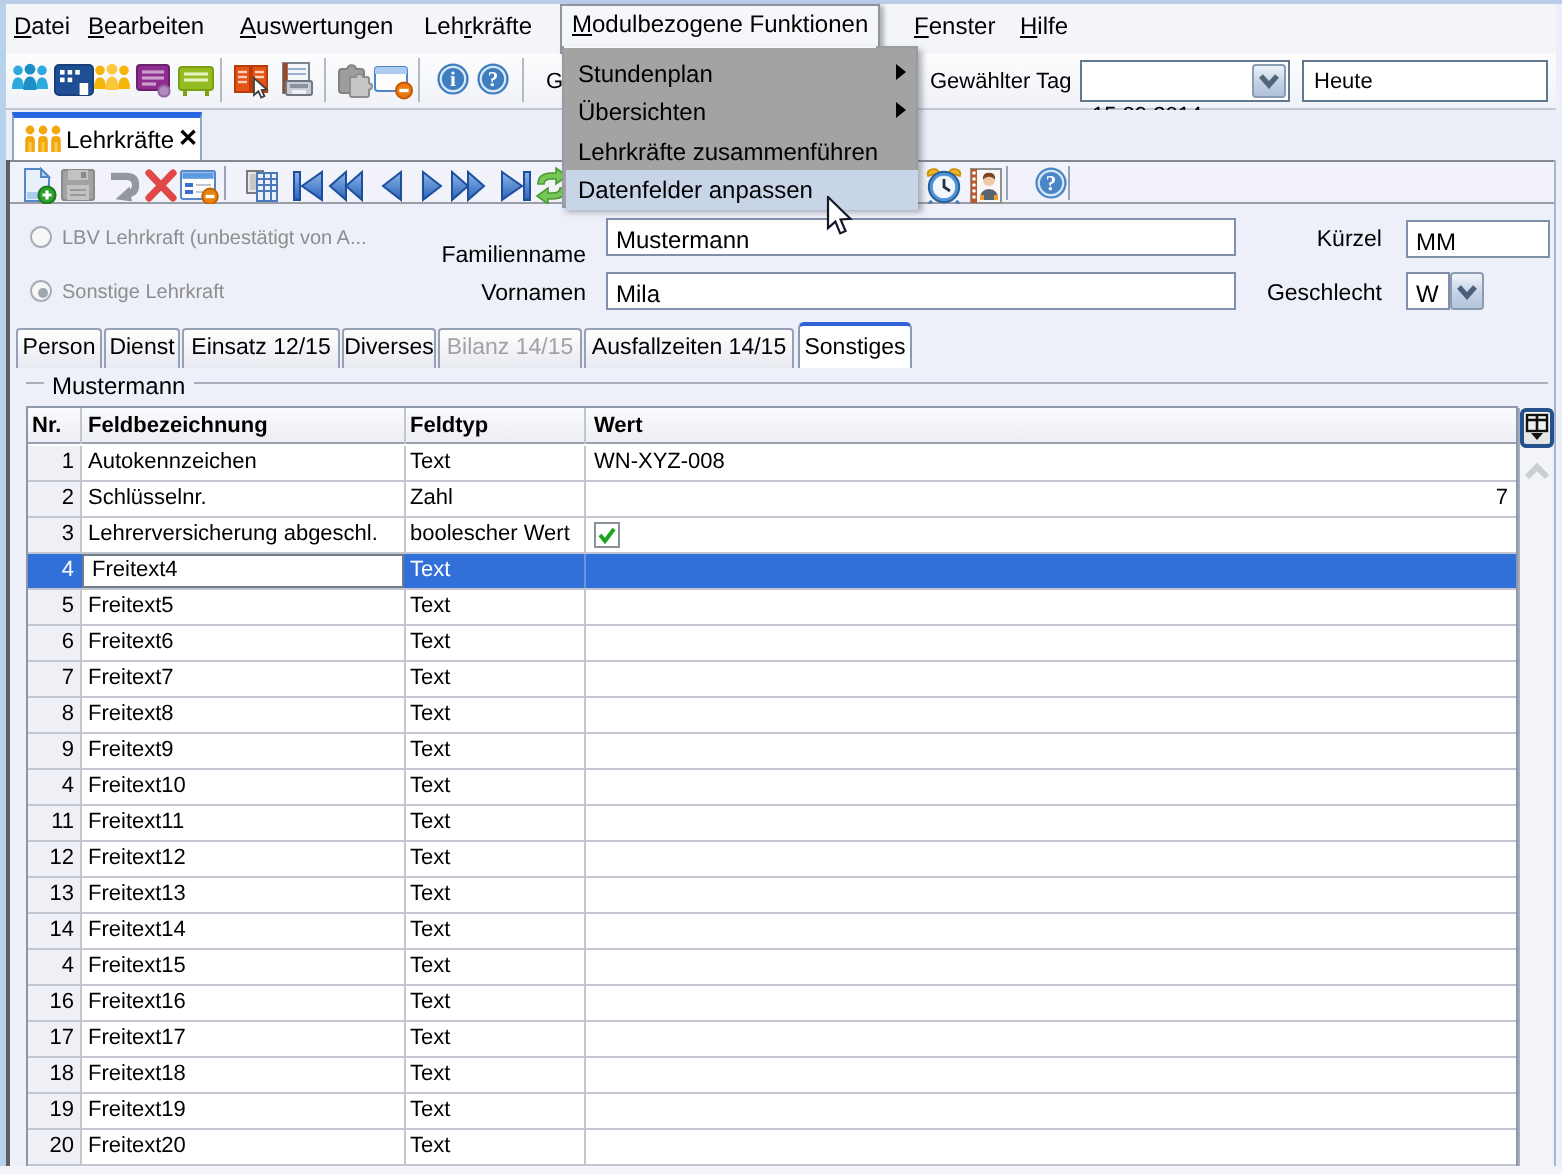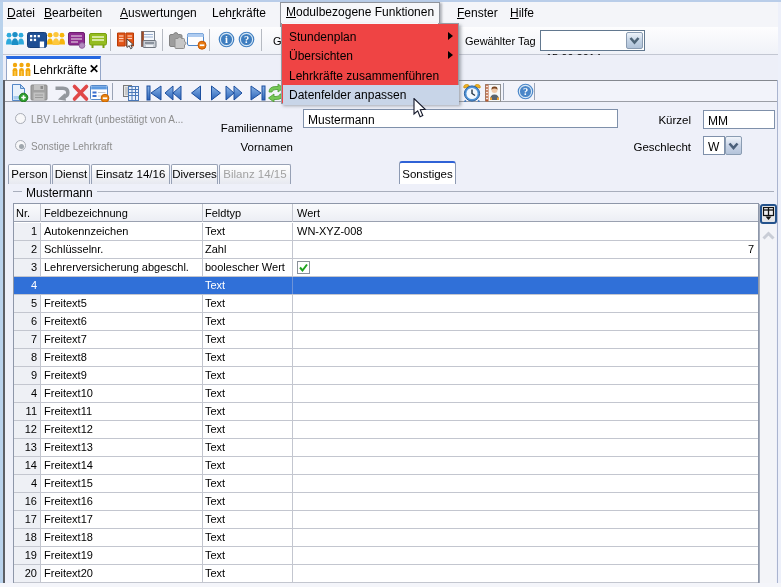--- a/index.html
+++ b/index.html
@@ -47,40 +47,40 @@
 #tabs2{left:5px;top:158px;width:772px;height:26px;}
 .tab{position:absolute;top:6px;height:20px;background:linear-gradient(#ffffff,#e7e9f0);border:1px solid #97a1b5;border-bottom:none;border-radius:2px 2px 0 0;font-size:11.5px;text-align:center;white-space:nowrap;overflow:hidden;}
 .tab span{position:relative;top:3px;margin-top:15px;}
 #tabsel{position:absolute;top:3px;height:23px;background:#fff;border:1px solid #8c99b2;border-bottom:none;border-top:2px solid #2f62d6;border-radius:3px 3px 0 0;font-size:11.5px;text-align:center;white-space:nowrap;z-index:3;}
 #tabsel span{position:relative;top:5px;font-weight:normal;}
 
 #grplbl{left:22px;top:186px;font-size:12px;background:#eef0f9;padding:0 4px;z-index:2;}
 #grpline{left:13px;top:191px;width:761px;height:1px;background:#a8aebc;}
 
 #tablewrap{left:13px;top:203px;width:746px;height:380px;border:1px solid #8e97a9;background:#fff;}
-#thead{position:absolute;left:0;top:0;width:744px;height:18px;background:linear-gradient(#fafbfd,#eceef4);border-bottom:1px solid #9aa1b0;}
+#thead{position:absolute;left:0;top:0;width:744px;height:18px;background:linear-gradient(#fafbfd,#eceef4);border-bottom:1px solid #9aa1b0;font-weight:bold;}
 #thead .h{position:absolute;top:3px;font-size:11px;}
 .vline{position:absolute;top:0;width:1px;background:#c3c6cf;}
 .row{position:absolute;left:0;width:744px;height:18px;background:#fff;border-bottom:1px solid #c3c6cf;font-size:11px;}
 .row .nr{position:absolute;left:0;top:0;width:26px;height:17px;background:#eef0f5;text-align:right;padding-top:2px;padding-right:3px;}
 .row .c1{position:absolute;left:30px;top:2px;}
 .row .c2{position:absolute;left:191px;top:2px;}
 .row .c3{position:absolute;left:283px;top:2px;}
 .rvl1{position:absolute;left:26px;top:0;width:1px;height:17px;background:#c3c6cf;}
 .rvl2{position:absolute;left:188px;top:0;width:1px;height:17px;background:#c3c6cf;}
 .rvl3{position:absolute;left:278px;top:0;width:1px;height:17px;background:#c3c6cf;}
 #selrow{background:#3070d8;color:#fff;}
 #selrow .nr{background:#3070d8;color:#fff;}
 #editcell{position:absolute;left:27px;top:0;width:161px;height:17px;background:#fff;border:1px solid #707b8c;color:#000;}
 #editcell span{position:absolute;left:4px;top:1px;}
 
 #sbar{left:759px;top:204px;width:17px;height:379px;background:#f3f4f8;border-left:1px solid #a5adbd;}
 #fieldbtn{left:760px;top:204px;width:17px;height:20px;background:linear-gradient(#f8f8f9,#e2e3e6);border:2px solid #24528c;border-radius:3px;z-index:2;}
 
-#popup{left:281px;top:23px;width:178px;height:81px;background:#ef4444;border:1px solid #979ba3;box-shadow:2px 2px 3px rgba(90,95,105,.5);z-index:10;}
+#popup{left:281px;top:23px;width:178px;height:81px;background:#a3a3a3;border:1px solid #979ba3;box-shadow:2px 2px 3px rgba(90,95,105,.5);z-index:10;}
 .pitem{position:absolute;left:1px;width:176px;height:20px;font-size:12px;}
 .pitem span{position:absolute;left:6px;top:3px;}
 .parrow{position:absolute;right:6px;top:5px;width:0;height:0;border-left:5px solid #000;border-top:4px solid transparent;border-bottom:4px solid transparent;}
 #psel{background:#c8d5e8;}
 #cursor{left:413px;top:98px;z-index:20;}
 u{text-decoration:underline;}
 </style></head>
 <body>
 <div class="abs" id="topline"></div>
 <div class="abs" id="menubar">
@@ -196,20 +196,23 @@
   <div class="sep1" style="left:209px"></div>
   <div class="sep1" style="left:261px"></div>
   <span id="gpart">G</span>
   <span id="gewlbl">Gewählter Tag</span>
   <div id="datefield">
       <span>15.09.2014</span>
     <div id="datebtn"><svg width="15" height="15">
           <path d="M3.5 5 L7.5 9.5 L11.5 5" stroke="#4f6578" stroke-width="2.6" fill="none"></path>
         </svg></div>
   </div>
+  <div id="heute">
+      <span>Heute</span>
+    </div>
 </div>
 <div class="abs" id="tabbar">
   <div id="doctab">
     <svg style="position:absolute;left:4px;top:3px" width="21" height="16" viewBox="0 0 21 16">
 <g fill="#f2a70d">
           <circle cx="4" cy="3" r="2.2"></circle>
           <path d="M1.6 14 L1.6 8.2 Q1.6 6 4 6 Q6.4 6 6.4 8.2 L6.4 14 Z"></path>
 <circle cx="10.5" cy="3" r="2.2"></circle>
           <path d="M8.1 14 L8.1 8.2 Q8.1 6 10.5 6 Q12.9 6 12.9 8.2 L12.9 14 Z"></path>
 <circle cx="17" cy="3" r="2.2"></circle>
@@ -382,39 +385,43 @@
   <div class="radio" style="left:10px;top:11px"></div>
   <div class="radio" style="left:10px;top:38px"></div>
   <div class="abs" style="left:13.5px;top:41.5px;width:5px;height:5px;border-radius:50%;background:#9fa6ad;"></div>
   <span class="rlabel" style="left:26px;top:12px">LBV Lehrkraft (unbestätigt von A...</span>
   <span class="rlabel" style="left:26px;top:39px">Sonstige Lehrkraft</span>
   <span class="flabel" style="left:158px;top:20px;width:130px">Familienname</span>
   <span class="flabel" style="left:158px;top:39px;width:130px">Vornamen</span>
   <div class="tfield" style="left:298px;top:7px;width:315px;height:19px">
       <span>Mustermann</span>
     </div>
+  <div class="tfield" style="left:298px;top:34px;width:315px;height:19px">
+      <span>Mila</span>
+    </div>
   <span class="flabel" style="left:586px;top:12px;width:100px">Kürzel</span>
   <span class="flabel" style="left:586px;top:39px;width:100px">Geschlecht</span>
   <div class="tfield" style="left:698px;top:8px;width:72px;height:19px">
       <span>MM</span>
     </div>
   <div class="tfield" style="left:698px;top:34px;width:22px;height:19px">
       <span>W</span>
     </div>
   <div class="abs" style="left:720px;top:34px;width:17px;height:19px;background:linear-gradient(#f0f4fa,#c6d2e6 55%,#b4c4da);border:1px solid #8a9cb2;border-radius:2px;">
     <svg width="15" height="17">
         <path d="M3.5 6.5 L7.5 11 L11.5 6.5" stroke="#4a5f7a" stroke-width="2.6" fill="none"></path>
       </svg></div>
 </div>
 <div class="abs" id="tabs2">
   <div class="tab" style="left:3px;width:43px"><span>Person</span></div>
   <div class="tab" style="left:47px;width:38px"><span>Dienst</span></div>
-  <div class="tab" style="left:86px;width:79px"><span>Einsatz 14/16</span></div>
+  <div class="tab" style="left:86px;width:79px"><span>Einsatz 12/15</span></div>
   <div class="tab" style="left:166px;width:47px"><span>Diverses</span></div>
   <div class="tab" style="left:214px;width:72px;color:#a2a2a2"><span>Bilanz 14/15</span></div>
+  <div class="tab" style="left:287px;width:105px"><span>Ausfallzeiten 14/15</span></div>
   <div id="tabsel" style="left:394px;width:57px"><span>Sonstiges</span></div>
 </div>
 <span class="abs" id="grplbl">Mustermann</span>
 <div class="abs" id="grpline"></div>
 <div class="abs" id="tablewrap">
   <div id="thead">
     <span class="h" style="left:2px">Nr.</span>
     <span class="h" style="left:30px">Feldbezeichnung</span>
     <span class="h" style="left:191px">Feldtyp</span>
     <span class="h" style="left:283px">Wert</span>
@@ -447,20 +454,23 @@
       <span class="c3" style="top:2px"><svg width="13" height="13">
           <rect x="0.5" y="0.5" width="12" height="12" fill="#fff" stroke="#8a9199"></rect>
           <path d="M3 6.5 L5.5 9.5 L10 3.5" stroke="#1fa31f" stroke-width="2" fill="none"></path>
         </svg></span>
       <i class="rvl1"></i>
       <i class="rvl2"></i>
       <i class="rvl3"></i>
     </div>
   <div class="row" id="selrow" style="top:73px">
       <span class="nr">4</span>
+      <div id="editcell">
+        <span>Freitext4</span>
+      </div>
       <span class="c2">Text</span>
       <i class="rvl3" style="background:#6d93d8"></i>
     </div>
   <div class="row" style="top:91px">
       <span class="nr">5</span>
       <span class="c1">Freitext5</span>
       <span class="c2">Text</span>
       <i class="rvl1"></i>
       <i class="rvl2"></i>
       <i class="rvl3"></i>

